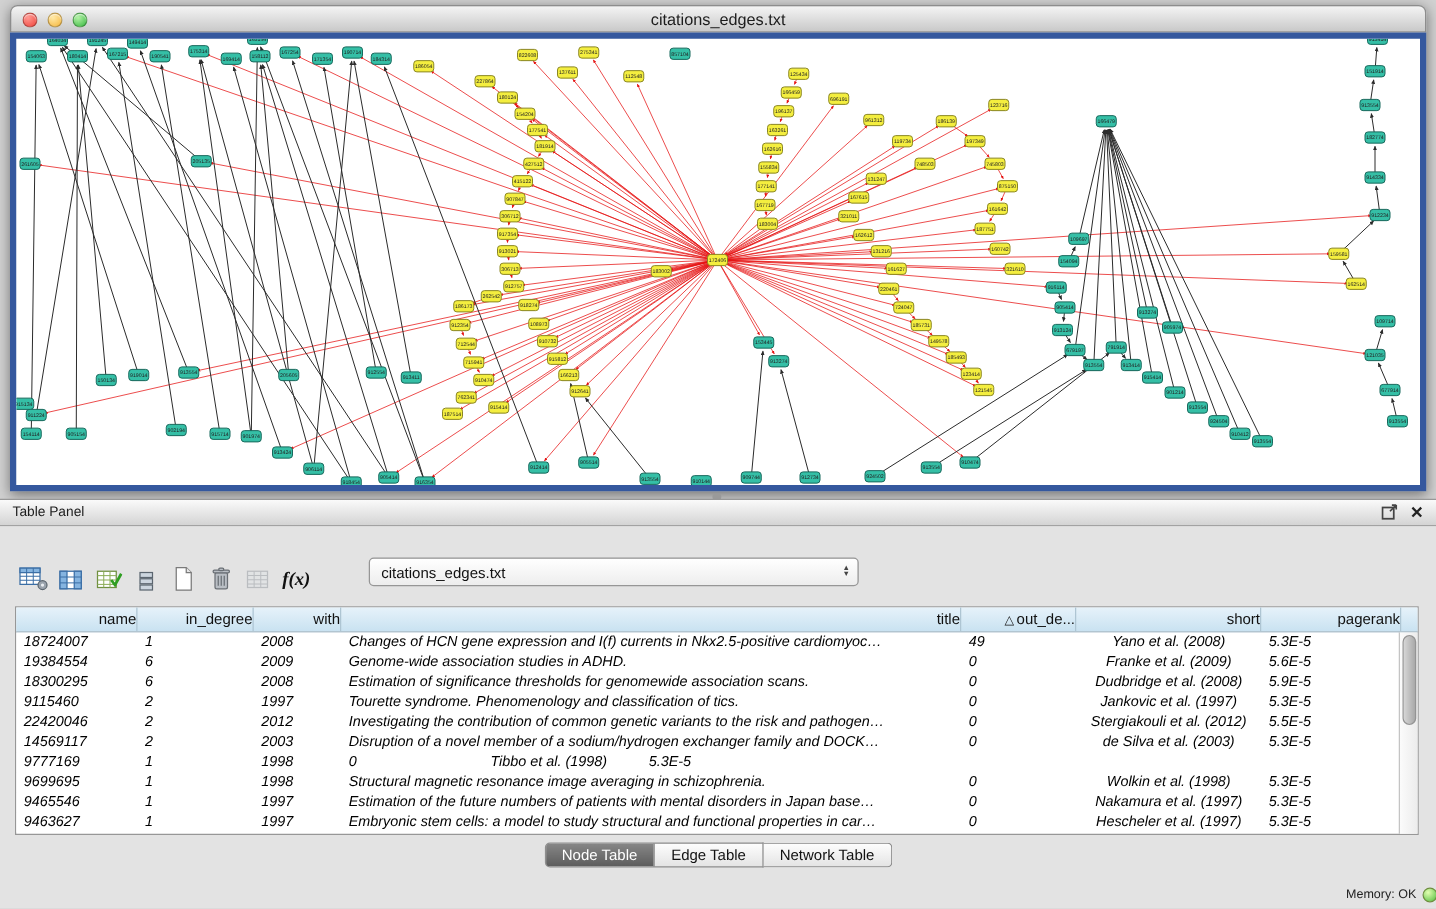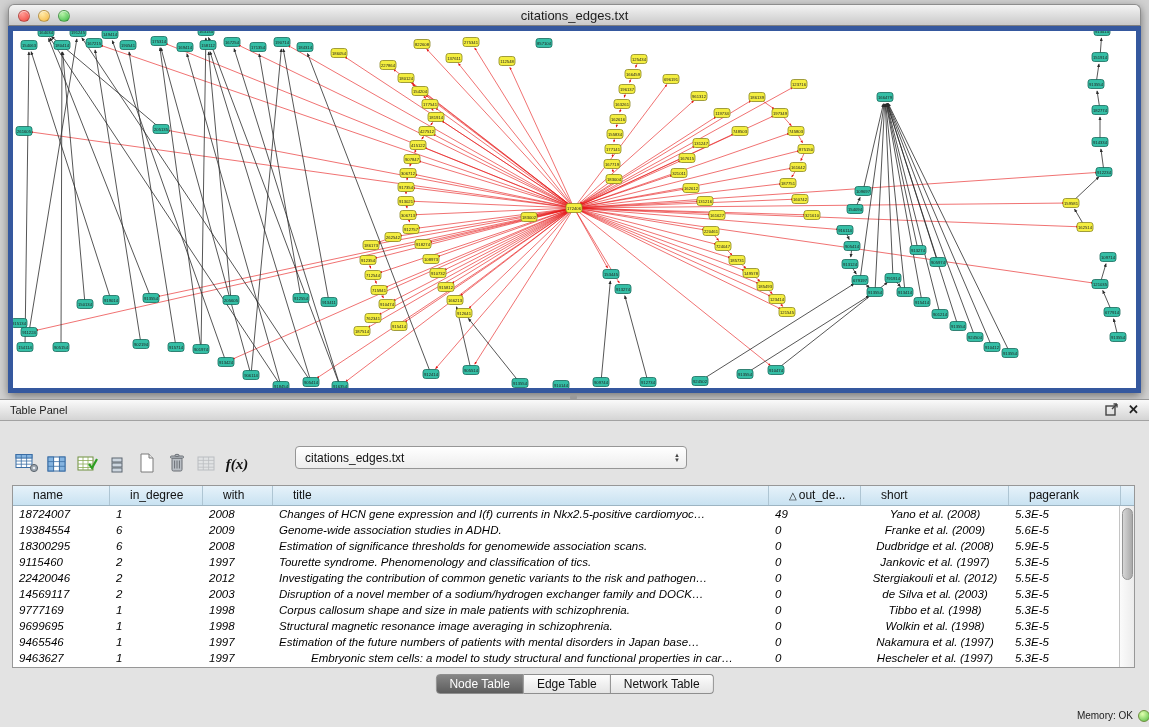--- a/index.html
+++ b/index.html
@@ -50,21 +50,21 @@
            border-radius:4px; display:flex; align-items:center; padding:0 6px 0 9px;
            font-size:12px; color:#111; }
   .combo-label { flex:1; }
   .combo-arrows { display:flex; flex-direction:column; line-height:5px; font-size:6px;
                   color:#444; text-align:center; }
 
   .table-wrap { position:absolute; left:12px; top:64px; width:1123px; height:183px;
                 background:#fff; border:1px solid #979797; }
   .thead { display:flex; height:20px; background:linear-gradient(#e6f2fa,#c9e2f1);
            border-bottom:1px solid #9db4c2; }
-  .th { font-size:12px; color:#111; text-align:left; line-height:19px;
+  .th { font-size:12px; color:#111; text-align:right; line-height:19px;
         border-right:1px solid #aec5d3; overflow:hidden; white-space:nowrap; flex:none;padding-left:20px; }
   .th .sort { font-size:10px; margin-right:2px; }
   .tbody { position:absolute; left:0; top:20px; right:15px; bottom:0; overflow:hidden;font-style:italic; }
   .tr { display:flex; height:16px; background:#fff; }
   .td { font-size:11.5px; line-height:16px; color:#000; white-space:nowrap;
         overflow:hidden; text-overflow:clip; flex:none; padding:0 4px 0 6px; }
   .td.center { text-align:center; padding:0 2px; }
   .vscroll { position:absolute; right:0; top:20px; bottom:0; width:15px;
              background:linear-gradient(90deg,#fbfbfb,#ececec); border-left:1px solid #c4c4c4; }
   .vthumb { position:absolute; left:1.5px; top:2px; width:11px; height:72px; border-radius:6px;
@@ -1018,21 +1018,20 @@
           <div class="td" style="width: 70px;">2003</div>
           <div class="td" style="width: 496px;">Disruption of a novel member of a sodium/hydrogen exchanger family and DOCK…</div>
           <div class="td" style="width: 92px;">0</div>
           <div class="td center" style="width: 148px;">de Silva et al. (2003)</div>
           <div class="td" style="width: 112px;">5.3E-5</div>
         </div>
         <div class="tr">
           <div class="td" style="width: 97px;">9777169</div>
           <div class="td" style="width: 93px;">1</div>
           <div class="td" style="width: 70px;">1998</div>
-          <div class="td" style="width: 496px;">Corpus callosum shape and size in male patients with schizophrenia.</div>
           <div class="td" style="width: 92px;">0</div>
           <div class="td center" style="width: 148px;">Tibbo et al. (1998)</div>
           <div class="td" style="width: 112px;">5.3E-5</div>
         </div>
         <div class="tr">
           <div class="td" style="width: 97px;">9699695</div>
           <div class="td" style="width: 93px;">1</div>
           <div class="td" style="width: 70px;">1998</div>
           <div class="td" style="width: 496px;">Structural magnetic resonance image averaging in schizophrenia.</div>
           <div class="td" style="width: 92px;">0</div>
@@ -1045,21 +1044,21 @@
           <div class="td" style="width: 70px;">1997</div>
           <div class="td" style="width: 496px;">Estimation of the future numbers of patients with mental disorders in Japan base…</div>
           <div class="td" style="width: 92px;">0</div>
           <div class="td center" style="width: 148px;">Nakamura et al. (1997)</div>
           <div class="td" style="width: 112px;">5.3E-5</div>
         </div>
         <div class="tr">
           <div class="td" style="width: 97px;">9463627</div>
           <div class="td" style="width: 93px;">1</div>
           <div class="td" style="width: 70px;">1997</div>
-          <div class="td" style="width: 496px; text-align: center;">Embryonic stem cells: a model to study structural and functional properties in car…</div>
+          <div class="td" style="width: 496px;">Embryonic stem cells: a model to study structural and functional properties in car…</div>
           <div class="td" style="width: 92px;">0</div>
           <div class="td center" style="width: 148px;">Hescheler et al. (1997)</div>
           <div class="td" style="width: 112px;">5.3E-5</div>
         </div>
       </div>
     <div class="vscroll">
       <div class="vthumb"></div>
     </div>
   </div>
 

